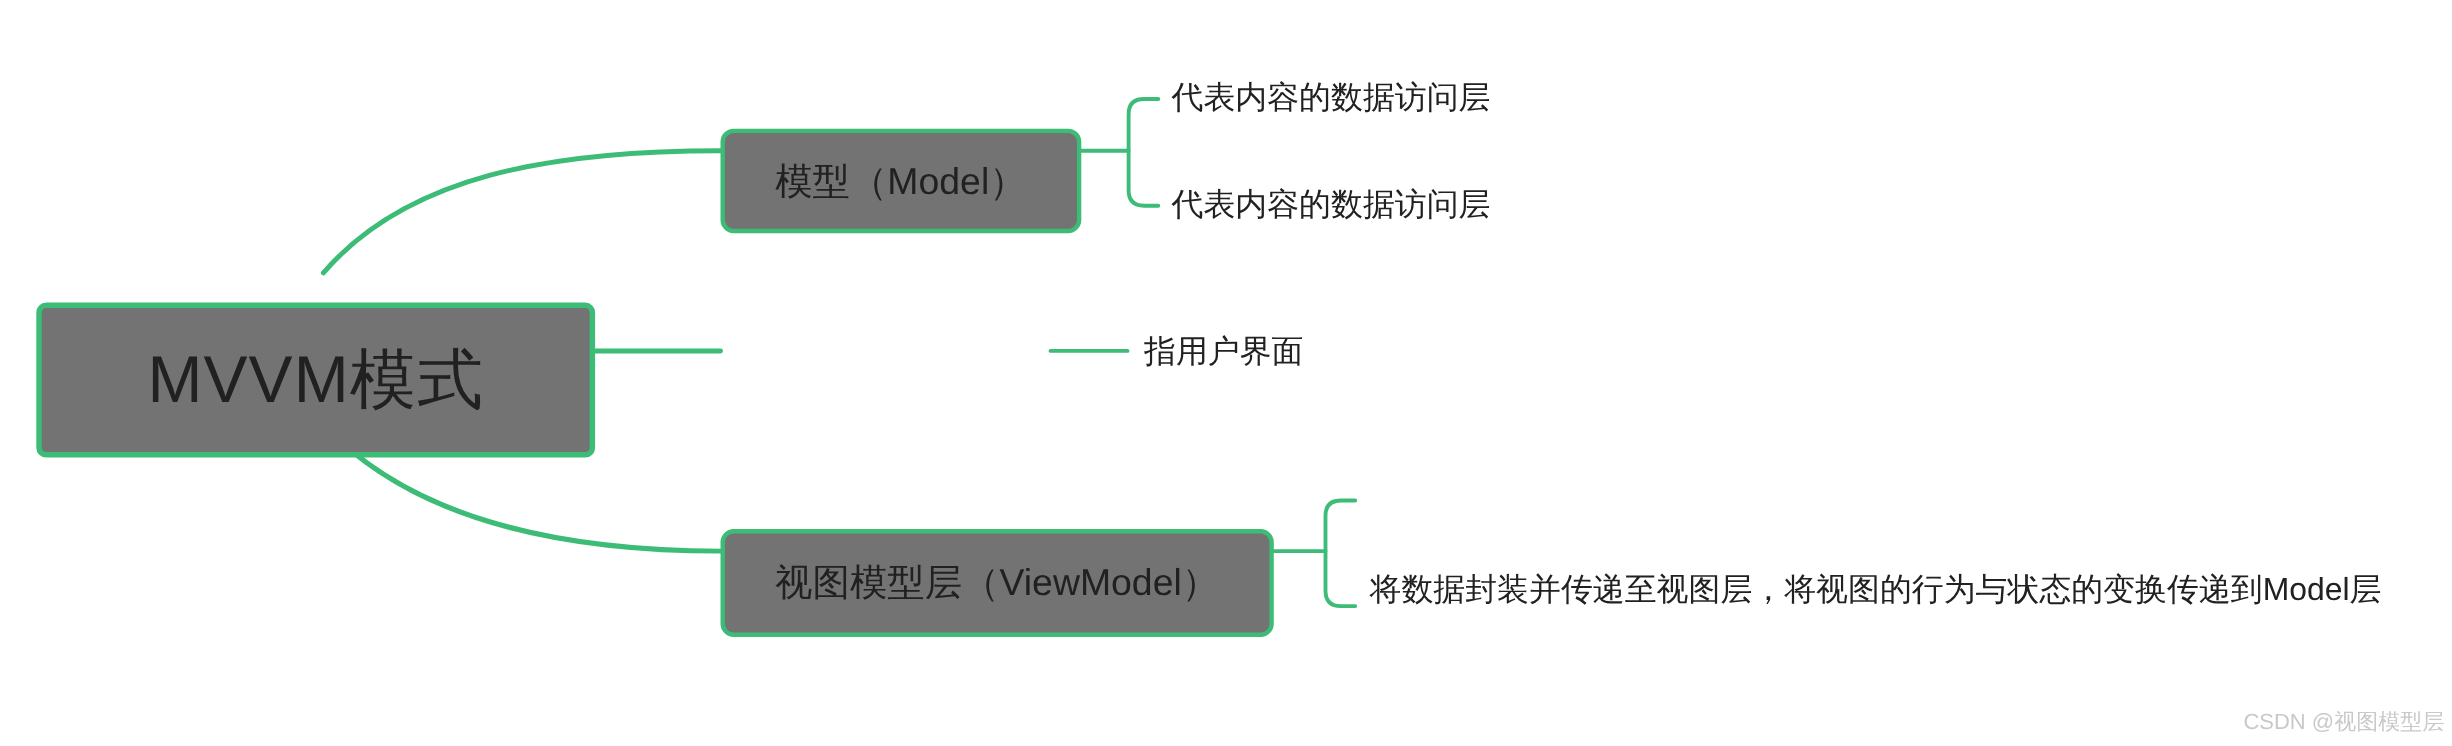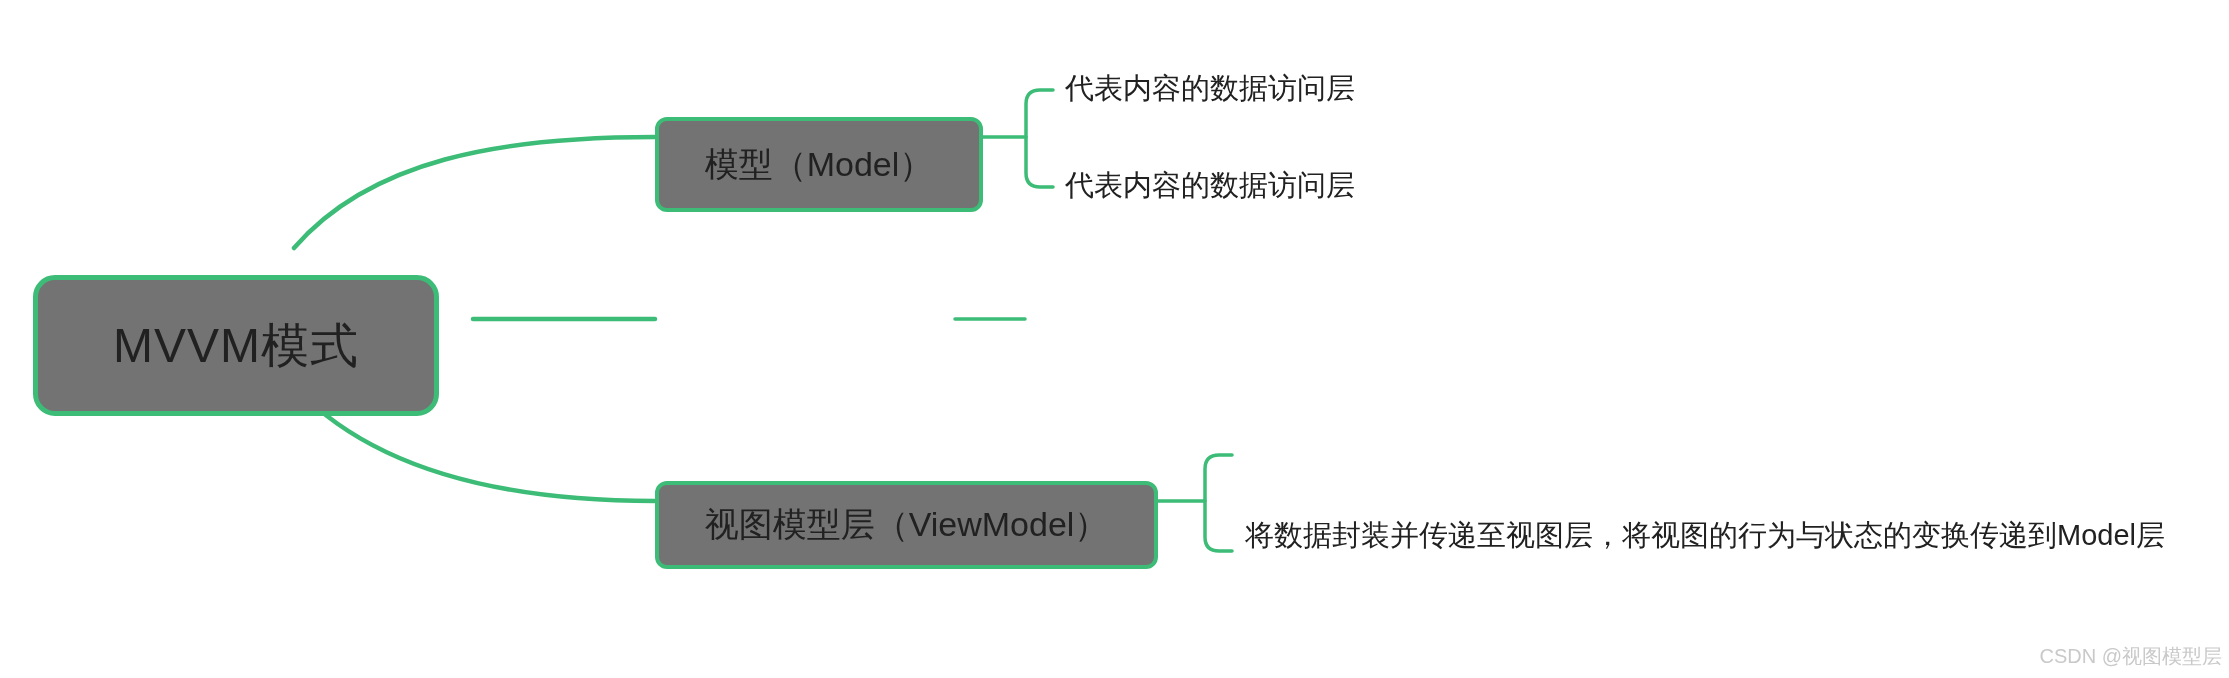--- a/index.html
+++ b/index.html
@@ -26,28 +26,28 @@
     position:absolute;
     display:flex;align-items:center;justify-content:center;
     background:#737373;
     border:4px solid var(--accent-green);
     border-radius:12px;
     color:var(--text-dark);
     white-space:nowrap;
     margin-top:28px;
   }
   .node-root{
-    left:33px;top:247px;width:406px;height:141px;
-    border-width:5px;border-radius:22px;
-    font-size:48px;letter-spacing:1px;
+    left:33px;top:247px;width:508px;height:141px;
+    border-width:5px;border-radius:9px;
+    font-size:60px;letter-spacing:1px;
   }
   .node-branch{font-size:34px;}
   .node-model{left:655px;top:89px;width:328px;height:95px;}
   .node-view{left:655px;top:273px;width:300px;height:92px;}
-  .node-viewmodel{left:655px;top:453px;width:503px;height:88px;}
+  .node-viewmodel{left:655px;top:453px;width:503px;height:98px;}
 
   .leaf{
     position:absolute;
     transform:translateY(-52%);
     font-size:29px;
     color:var(--text-dark);
     white-space:nowrap;
   }
   .leaf-m1{left:1065px;top:90px;}
   .leaf-m2{left:1065px;top:187px;}
@@ -89,19 +89,20 @@
 
   <div class="node node-branch node-model">模型（Model）</div>
 
 
   <div class="node node-branch node-viewmodel">视图模型层（ViewModel）</div>
 
   <div class="leaf leaf-m1">代表内容的数据访问层</div>
 
   <div class="leaf leaf-m2">代表内容的数据访问层</div>
 
+  <div class="leaf leaf-v1">指用户界面</div>
 
 
   <div class="leaf leaf-vm2">将数据封装并传递至视图层，将视图的行为与状态的变换传递到Model层</div>
 
   <div class="watermark">CSDN @视图模型层</div>
 
 </div>
 
 </body></html>

